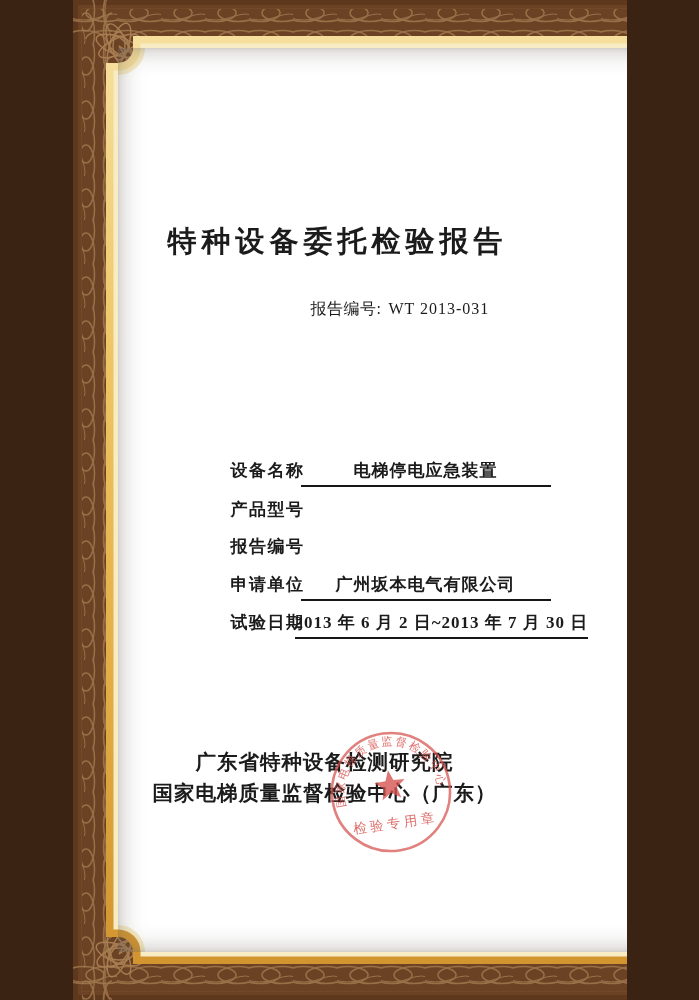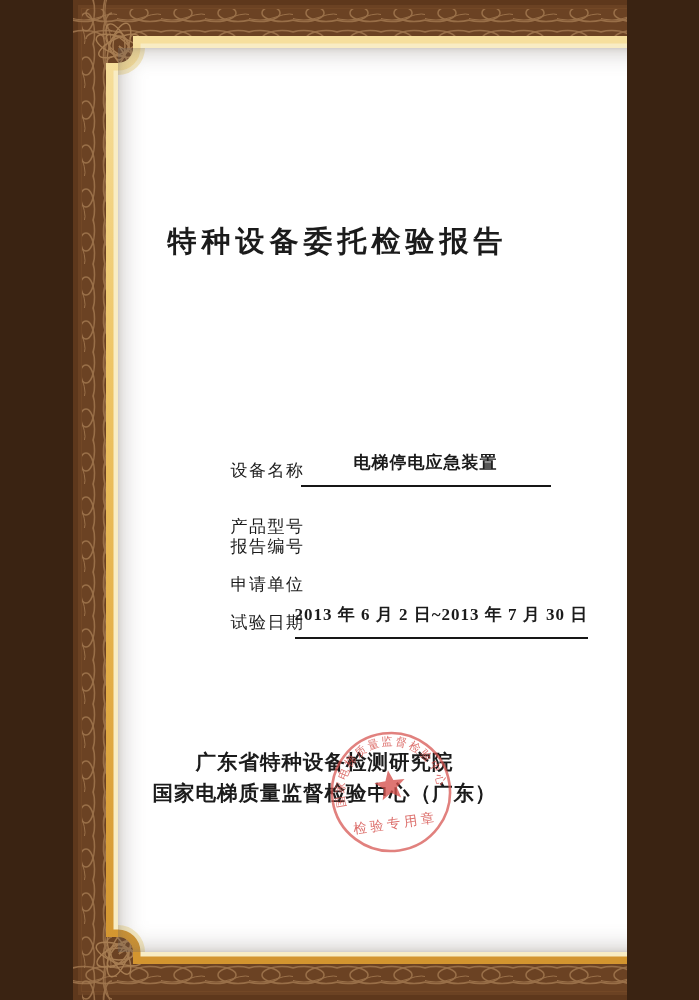--- a/index.html
+++ b/index.html
@@ -16,26 +16,26 @@
   }
   .content{position:absolute;inset:0;z-index:2;}
   .title{
     position:absolute;left:0;right:0;top:222px;margin:0;text-align:center;
     font-size:29px;font-weight:700;letter-spacing:5px;transform:translateX(-12px);
     font-family:"Liberation Serif","DejaVu Serif",serif;
   }
   .report-no{position:absolute;left:238px;top:299px;font-size:16px;letter-spacing:.5px;}
   .report-no .val{margin-left:7px;letter-spacing:1px;}
   .row{position:absolute;left:158px;width:320px;height:28px;display:flex;align-items:flex-end;}
-  .r0{top:459px}.r1{top:515px}.r2{top:535px}.r3{top:573px}.r4{top:611px;width:325px}
-  .flabel{flex:none;width:70px;font-size:17px;letter-spacing:1.5px;padding-bottom:5px;white-space:nowrap;}
+  .r0{top:459px}.r1{top:498px}.r2{top:535px}.r3{top:573px}.r4{top:611px;width:325px}
+  .flabel{flex:none;width:70px;font-size:17px;letter-spacing:1.5px;padding-bottom:5px;white-space:nowrap;font-weight:bold;}
   .r4 .flabel{width:64px;}
   .fvalue{
     flex:1;border-bottom:2px solid #161616;text-align:center;font-size:17px;
-    font-weight:700;letter-spacing:1px;padding-bottom:11px;white-space:nowrap;
+    font-weight:700;letter-spacing:1px;padding-bottom:3px;white-space:nowrap;
   }
   .org{position:absolute;left:0;right:0;top:752px;text-align:center;transform:translateX(-25px);}
   .org-line{font-size:20.5px;font-weight:600;letter-spacing:1px;line-height:1;margin:0 0 10px 0;}
   .seal-layer{
     position:absolute;left:45px;top:48px;width:610px;height:904px;z-index:3;
     overflow:hidden;pointer-events:none;
   }
   .seal-layer svg{position:absolute;left:0;top:0;mix-blend-mode:multiply;}
   .seal-text{font-family:"Liberation Serif","DejaVu Serif",serif;}
 </style>
@@ -103,34 +103,38 @@
       <path d="M72 48 H628 A27 27 0 0 0 655 75 V925 A27 27 0 0 0 628 952 H72 A27 27 0 0 0 45 925 V75 A27 27 0 0 0 72 48 Z" fill="#ffffff"></path>
     </g>
   </svg>
 
   <div class="paper-shadow"></div>
 
   <div class="content">
 
     <h1 class="title">特种设备委托检验报告</h1>
 
+    <div class="report-no">
+      <span>报告编号:</span><span class="val">WT 2013-031</span>
+    </div>
 
     <div>
       <div class="row r0">
         <span class="flabel">设备名称</span>
         <span class="fvalue">电梯停电应急装置</span>
       </div>
       <div class="row r1">
         <span class="flabel">产品型号</span>
       </div>
       <div class="row r2">
         <span class="flabel">报告编号</span>
       </div>
       <div class="row r3">
         <span class="flabel">申请单位</span>
+        <span class="fvalue">广州坂本电气有限公司</span>
       </div>
       <div class="row r4">
         <span class="flabel">试验日期</span>
         <span class="fvalue">2013 年 6 月 2 日~2013 年 7 月 30 日</span>
       </div>
     </div>
 
     <div class="org">
       <p class="org-line">广东省特种设备检测研究院</p>
       <p class="org-line">国家电梯质量监督检验中心（广东）</p>

